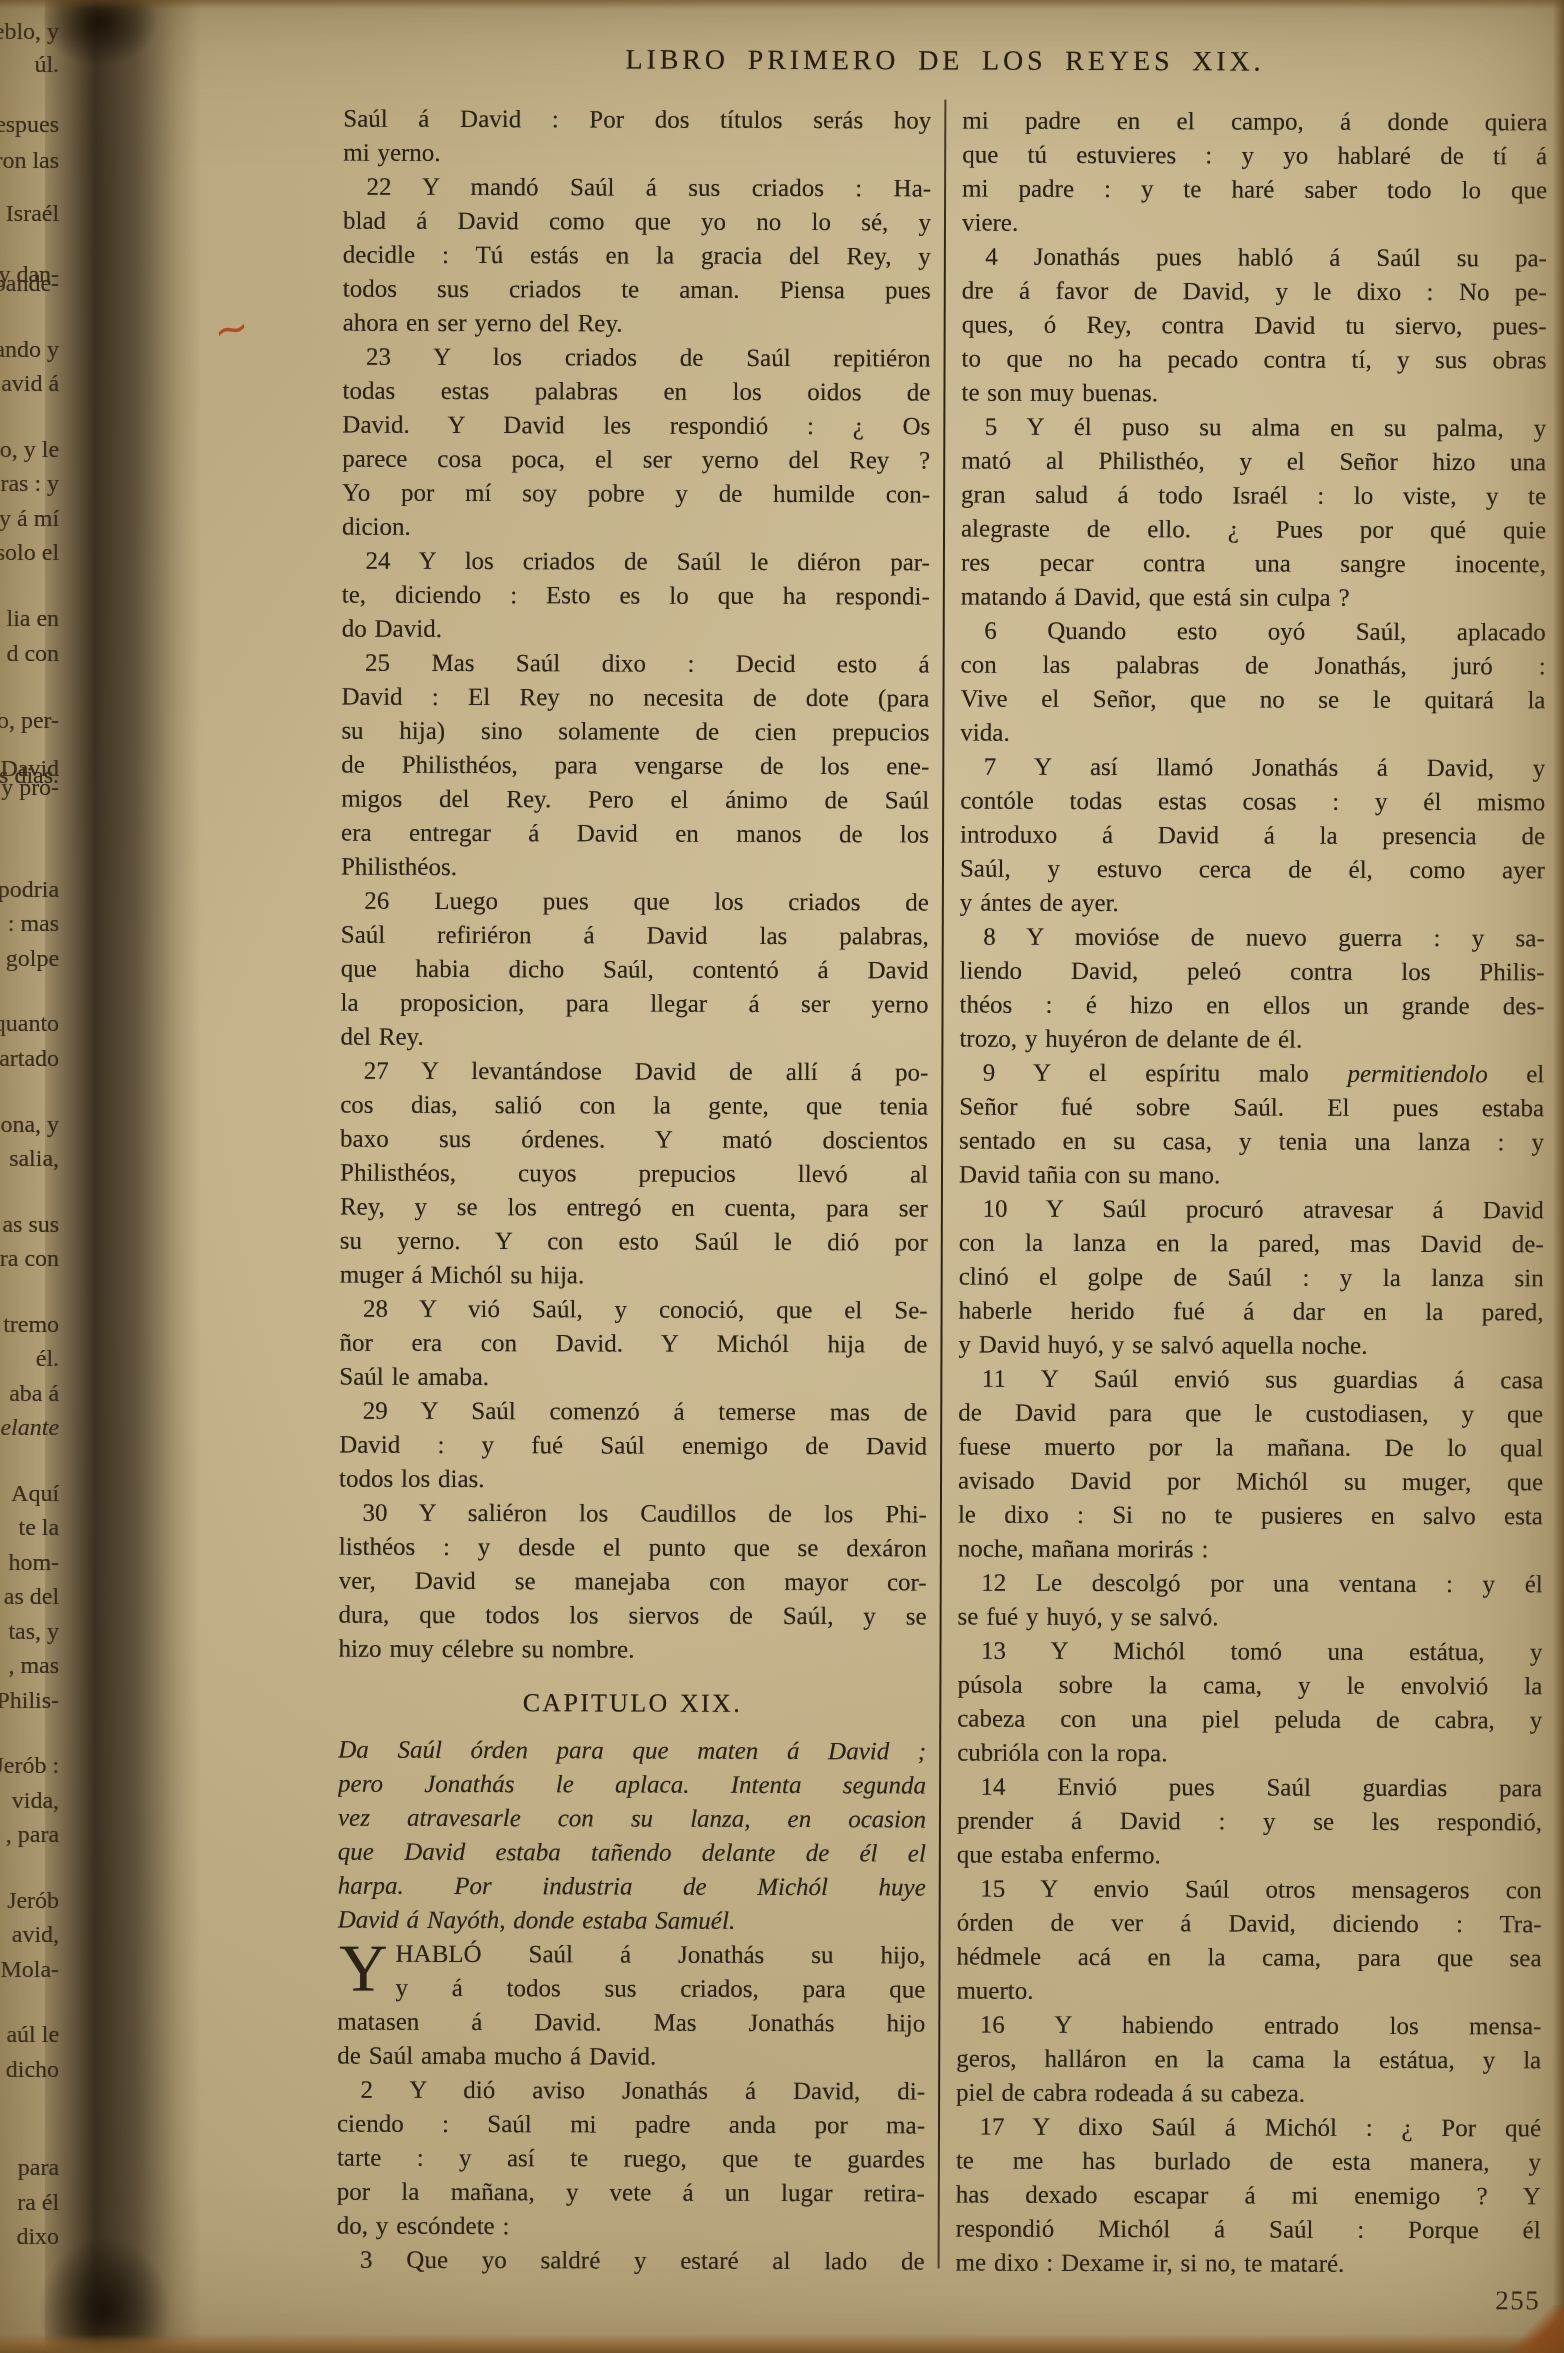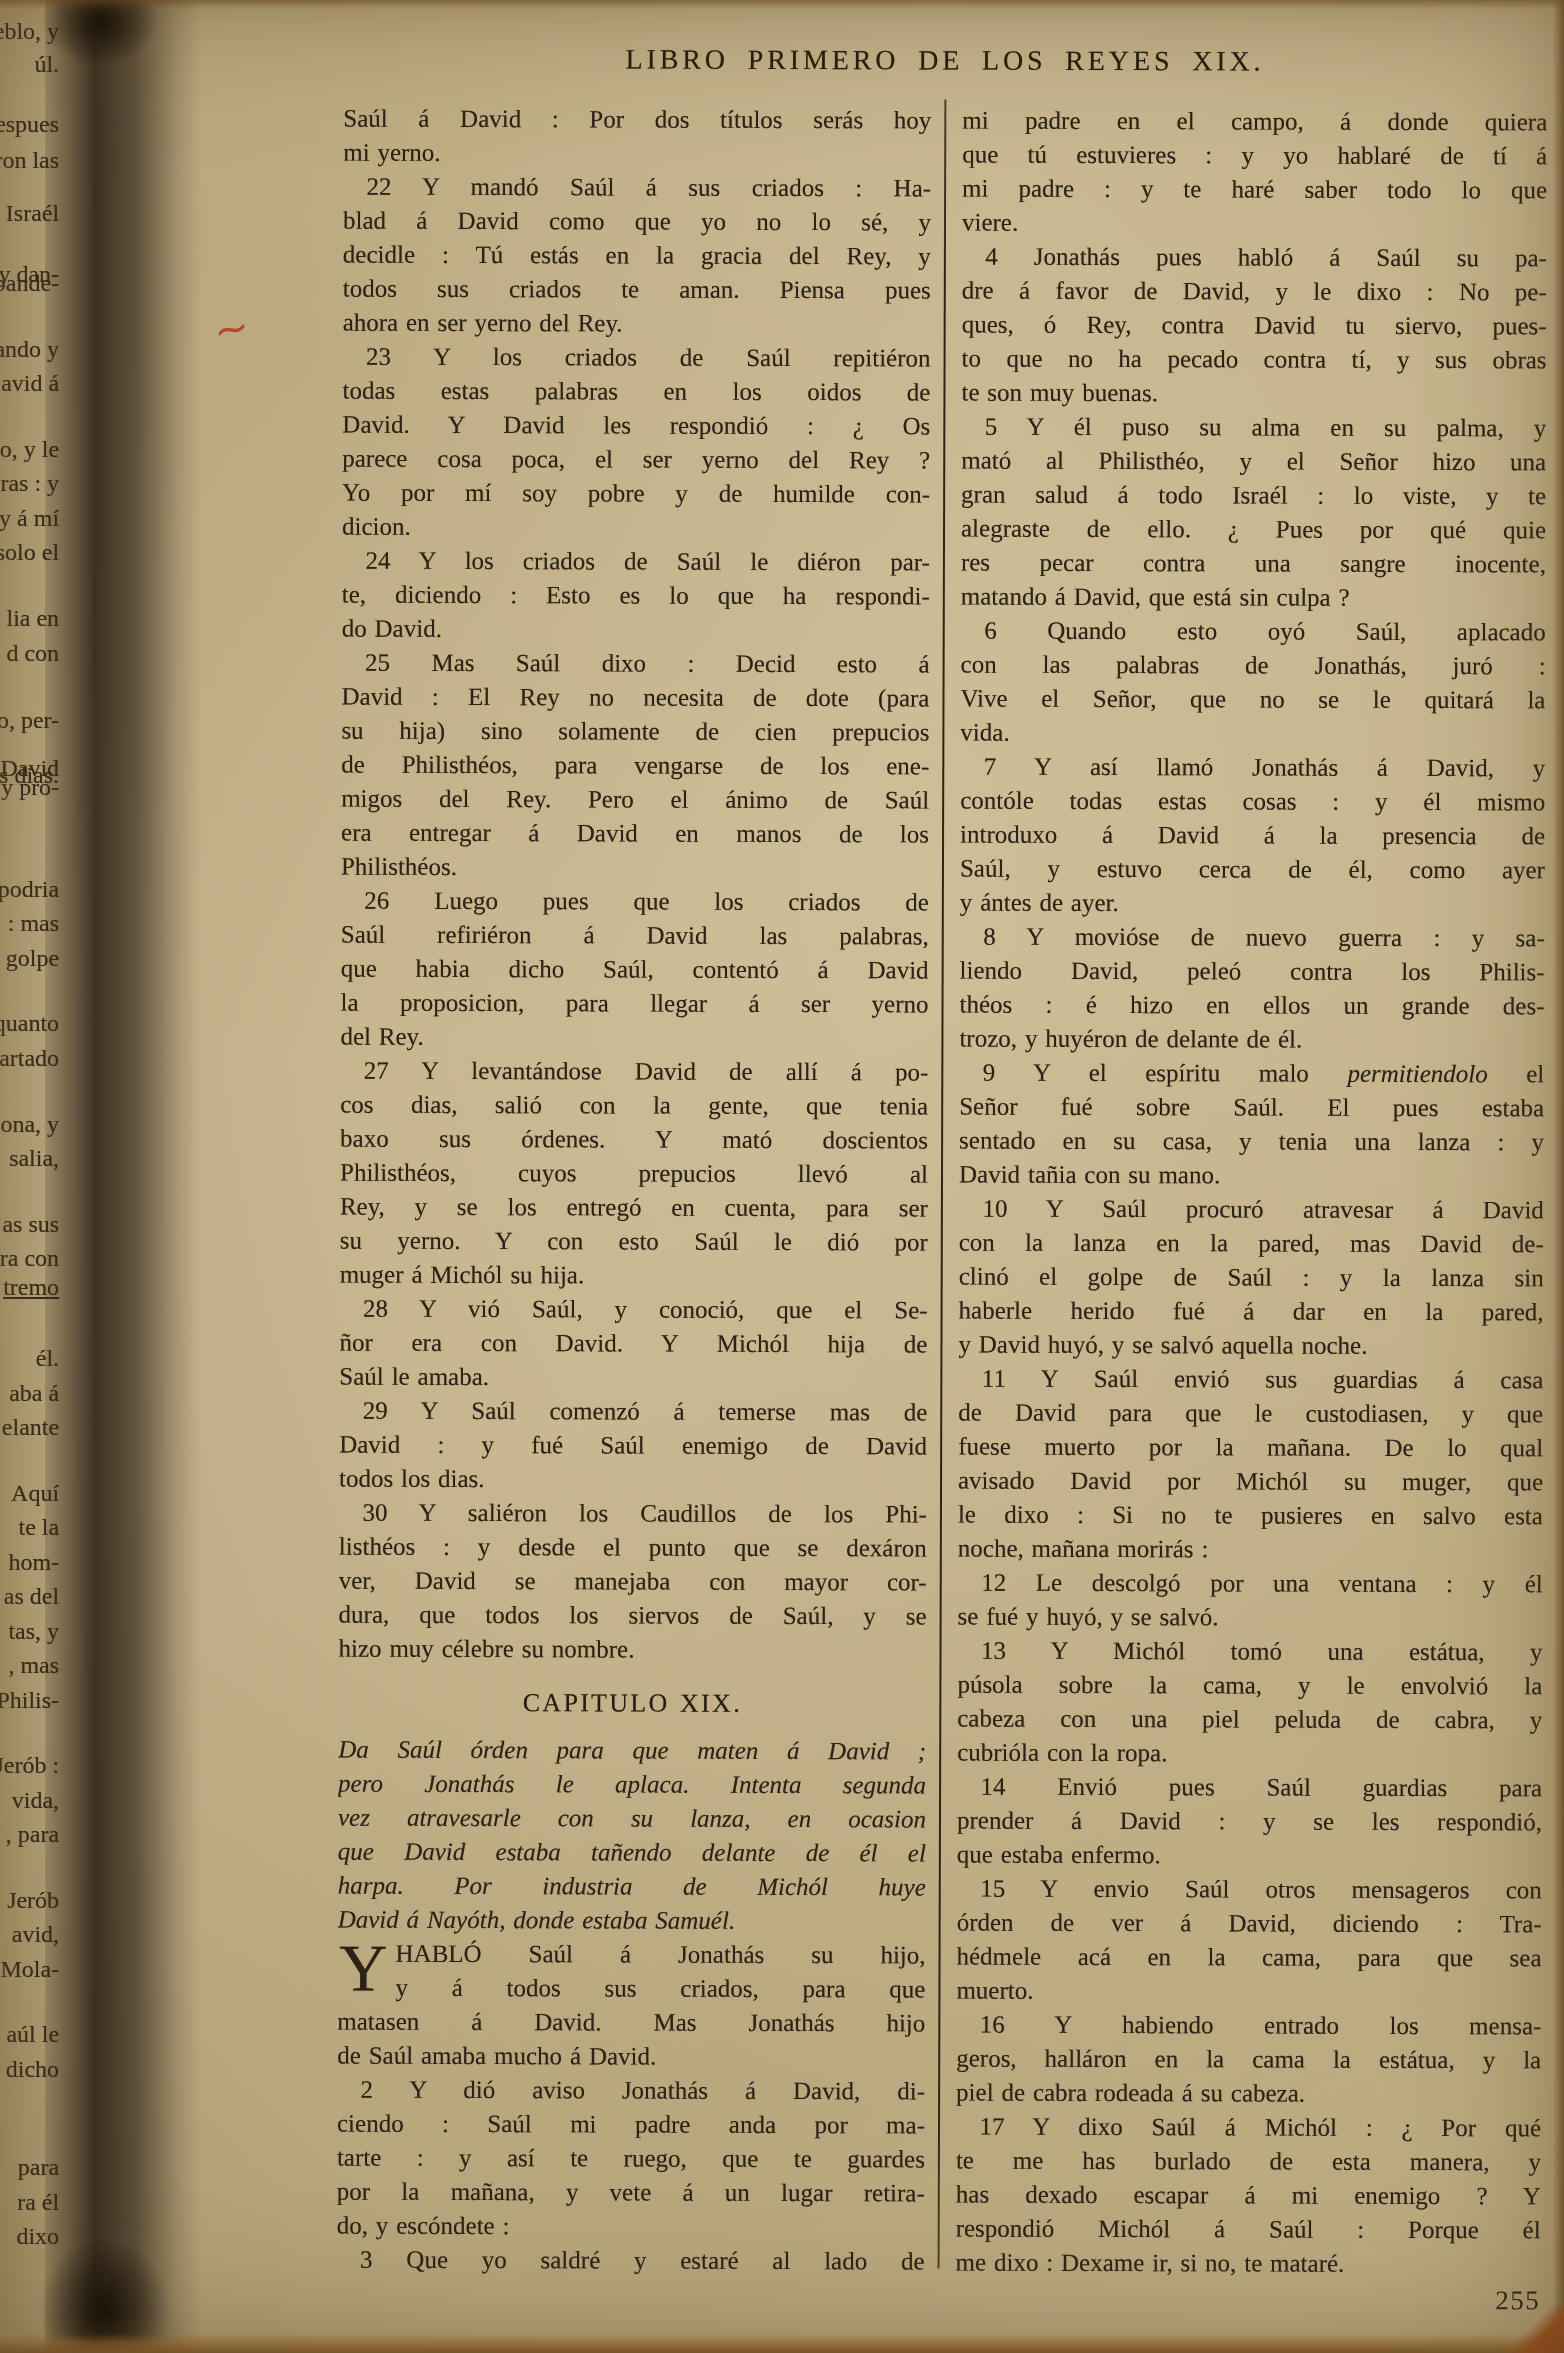--- a/index.html
+++ b/index.html
@@ -135,24 +135,24 @@
     <div class="frag" style="top: 761px;">s dias.</div>
     <div class="frag" style="top: 875px;">podria</div>
     <div class="frag" style="top: 909px;">: mas</div>
     <div class="frag" style="top: 944px;">golpe</div>
     <div class="frag" style="top: 1009px;">quanto</div>
     <div class="frag" style="top: 1044px;">artado</div>
     <div class="frag" style="top: 1110px;">ona, y</div>
     <div class="frag" style="top: 1144px;">salia,</div>
     <div class="frag" style="top: 1210px;">as sus</div>
     <div class="frag" style="top: 1244px;">ra con</div>
-    <div class="frag" style="top: 1273px; text-decoration: underline;">tremo</div>
+    <div class="frag" style="top: 1310px;">tremo</div>
     <div class="frag" style="top: 1344px;">él.</div>
     <div class="frag" style="top: 1379px;">aba á</div>
-    <div class="frag" style="top: 1413px;">elante</div>
+    <div class="frag" style="top: 1413px; font-style: italic;">elante</div>
     <div class="frag" style="top: 1479px;">Aquí</div>
     <div class="frag" style="top: 1513px;">te la</div>
     <div class="frag" style="top: 1548px;">hom-</div>
     <div class="frag" style="top: 1582px;">as del</div>
     <div class="frag" style="top: 1617px;">tas, y</div>
     <div class="frag" style="top: 1651px;">, mas</div>
     <div class="frag" style="top: 1686px;">Philis-</div>
     <div class="frag" style="top: 1751px;">Jerób :</div>
     <div class="frag" style="top: 1786px;">vida,</div>
     <div class="frag" style="top: 1820px;">, para</div>

